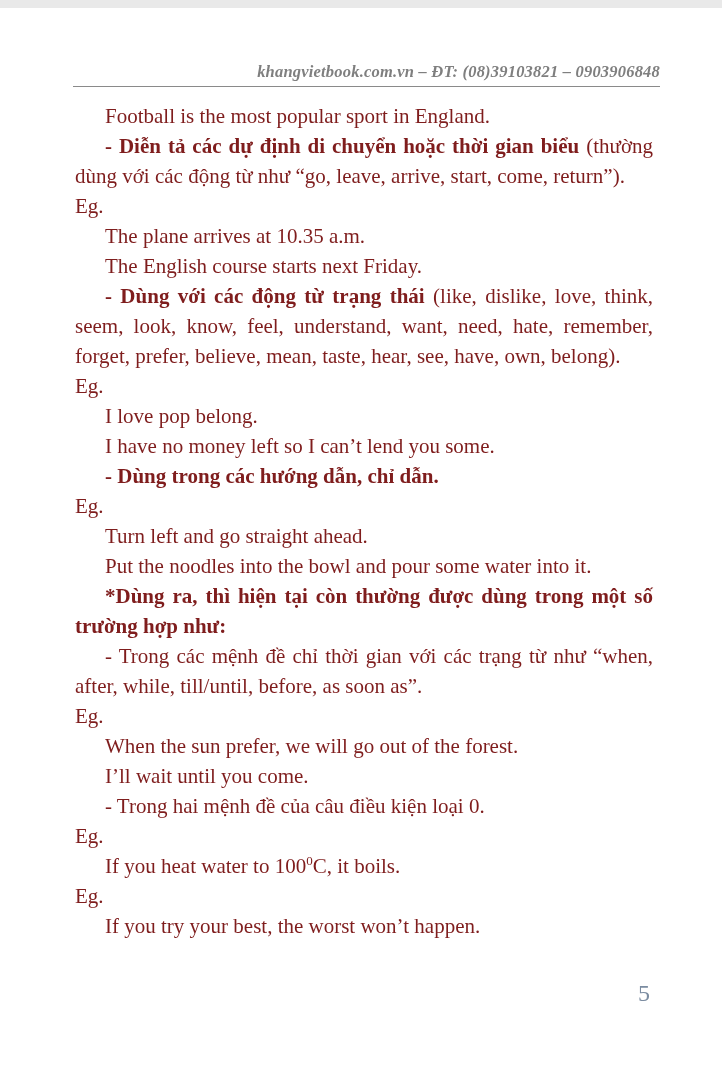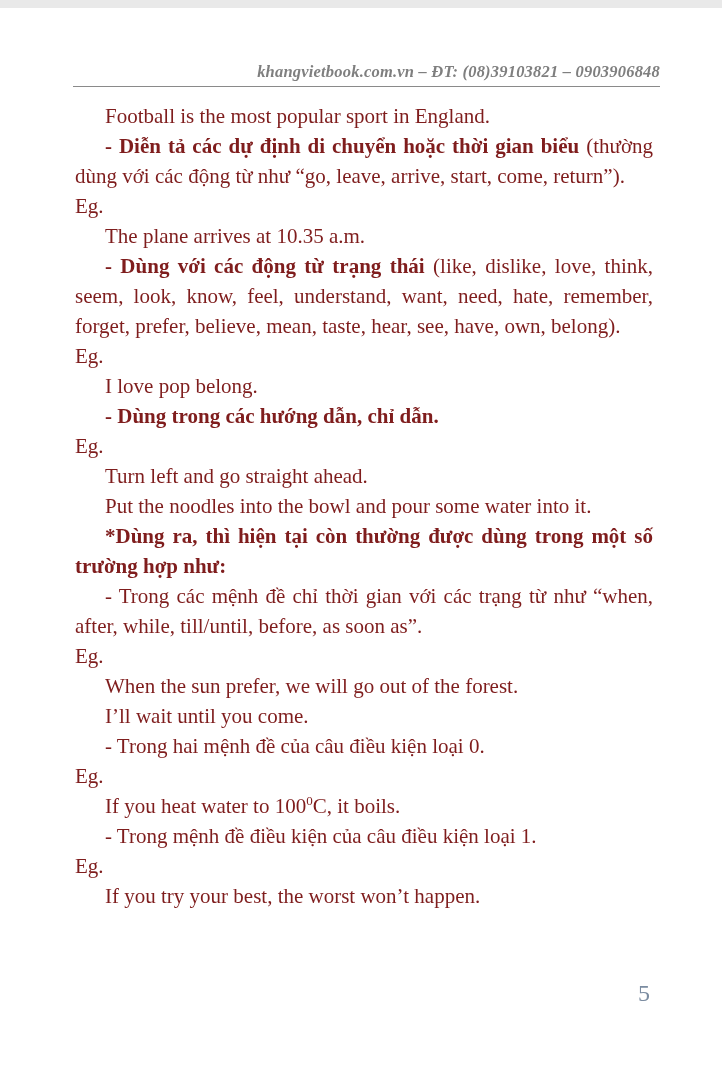--- a/index.html
+++ b/index.html
@@ -60,27 +60,29 @@
   <div class="content">
 
     <p class="indent"><span>Football is the most popular sport in England.</span></p>
 
     <p class="indent"><span class="bold">- Diễn tả các dự định di chuyển hoặc thời gian biểu</span><span> (thường dùng với các động từ như “go, leave, arrive, start, come, return”).</span></p>
 
     <p><span>Eg.</span></p>
 
     <p class="indent"><span>The plane arrives at 10.35 a.m.</span></p>
 
+    <p class="indent"><span>The English course starts next Friday.</span></p>
 
     <p class="indent"><span class="bold">- Dùng với các động từ trạng thái</span><span> (like, dislike, love, think, seem, look, know, feel, understand, want, need, hate, remember, forget, prefer, believe, mean, taste, hear, see, have, own, belong).</span></p>
 
     <p><span>Eg.</span></p>
 
     <p class="indent"><span>I love pop belong.</span></p>
 
+    <p class="indent"><span>I have no money left so I can’t lend you some.</span></p>
 
     <p class="indent"><span class="bold">- Dùng trong các hướng dẫn, chỉ dẫn.</span></p>
 
     <p><span>Eg.</span></p>
 
     <p class="indent"><span>Turn left and go straight ahead.</span></p>
 
     <p class="indent"><span>Put the noodles into the bowl and pour some water into it.</span></p>
 
     <p class="indent"><span class="bold">*Dùng ra, thì hiện tại còn thường được dùng trong một số trường hợp như:</span></p>
@@ -92,21 +94,20 @@
     <p class="indent"><span>When the sun prefer, we will go out of the forest.</span></p>
 
     <p class="indent"><span>I’ll wait until you come.</span></p>
 
     <p class="indent"><span>- Trong hai mệnh đề của câu điều kiện loại 0.</span></p>
 
     <p><span>Eg.</span></p>
 
     <p class="indent"><span>If you heat water to 100</span><sup class="sup">0</sup><span>C, it boils.</span></p>
 
-    <p class="indent"><span>- Trong mệnh đề điều kiện của câu điều kiện loại 1.</span></p>
 
     <p><span>Eg.</span></p>
 
     <p class="indent"><span>If you try your best, the worst won’t happen.</span></p>
 
   </div>
 
   <div class="page-number">5</div>
 
 </div>

